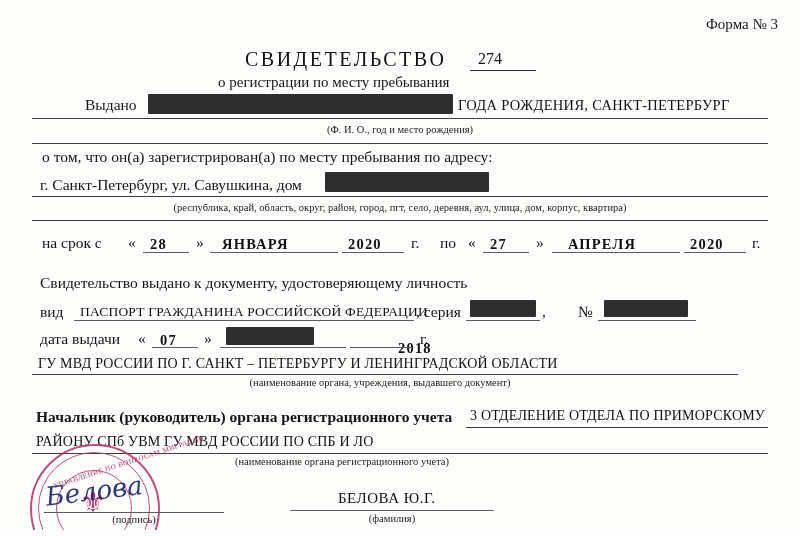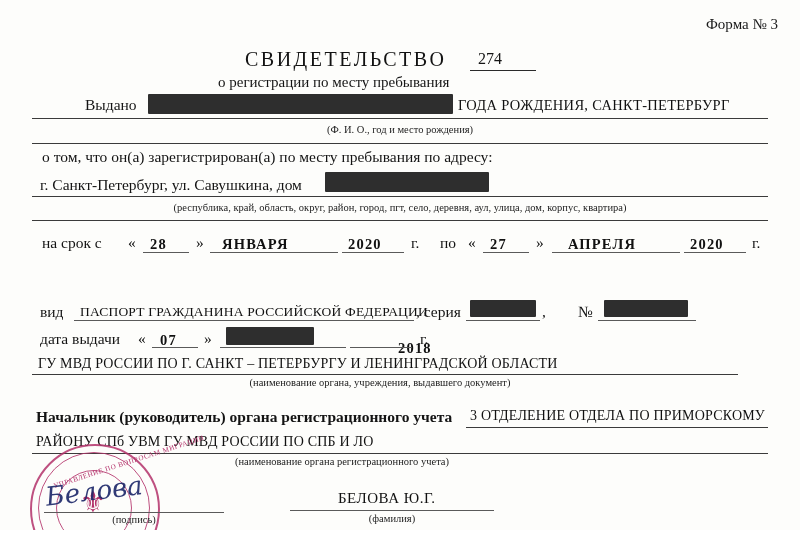--- a/index.html
+++ b/index.html
@@ -203,20 +203,21 @@
   <div class="lbl big" style="left:468px; top:234px;">«</div>
   <div class="val bold sp" style="left:490px; top:236px; font-weight:bold;text-align:center;">27</div>
   <div class="rule thin" style="left:483px; top:252px; width:46px;"></div>
   <div class="lbl big" style="left:536px; top:234px;">»</div>
   <div class="val bold sp" style="left:568px; top:236px; font-weight:bold;">АПРЕЛЯ</div>
   <div class="rule thin" style="left:552px; top:252px; width:128px;"></div>
   <div class="val bold sp" style="left:690px; top:236px; font-weight:bold;">2020</div>
   <div class="rule thin" style="left:684px; top:252px; width:62px;"></div>
   <div class="lbl big" style="left:752px; top:234px;">г.</div>
 
+  <div class="lbl big" style="left:40px; top:274px;">Свидетельство выдано к документу, удостоверяющему личность</div>
 
   <div class="lbl big" style="left:40px; top:303px;">вид</div>
   <div class="val" style="left:80px; top:304px; font-size:13.5px; letter-spacing:0.2px;">ПАСПОРТ ГРАЖДАНИНА РОССИЙСКОЙ ФЕДЕРАЦИИ</div>
   <div class="rule thin" style="left:74px; top:320px; width:340px;"></div>
   <div class="lbl big" style="left:416px; top:303px;">, серия</div>
   <div class="redact" style="left:470px; top:300px; width:66px; height:17px;"></div>
   <div class="rule thin" style="left:466px; top:320px; width:74px;"></div>
   <div class="lbl big" style="left:542px; top:303px;">,</div>
   <div class="lbl big" style="left:578px; top:303px;">№</div>
   <div class="redact" style="left:604px; top:300px; width:84px; height:17px;"></div>

